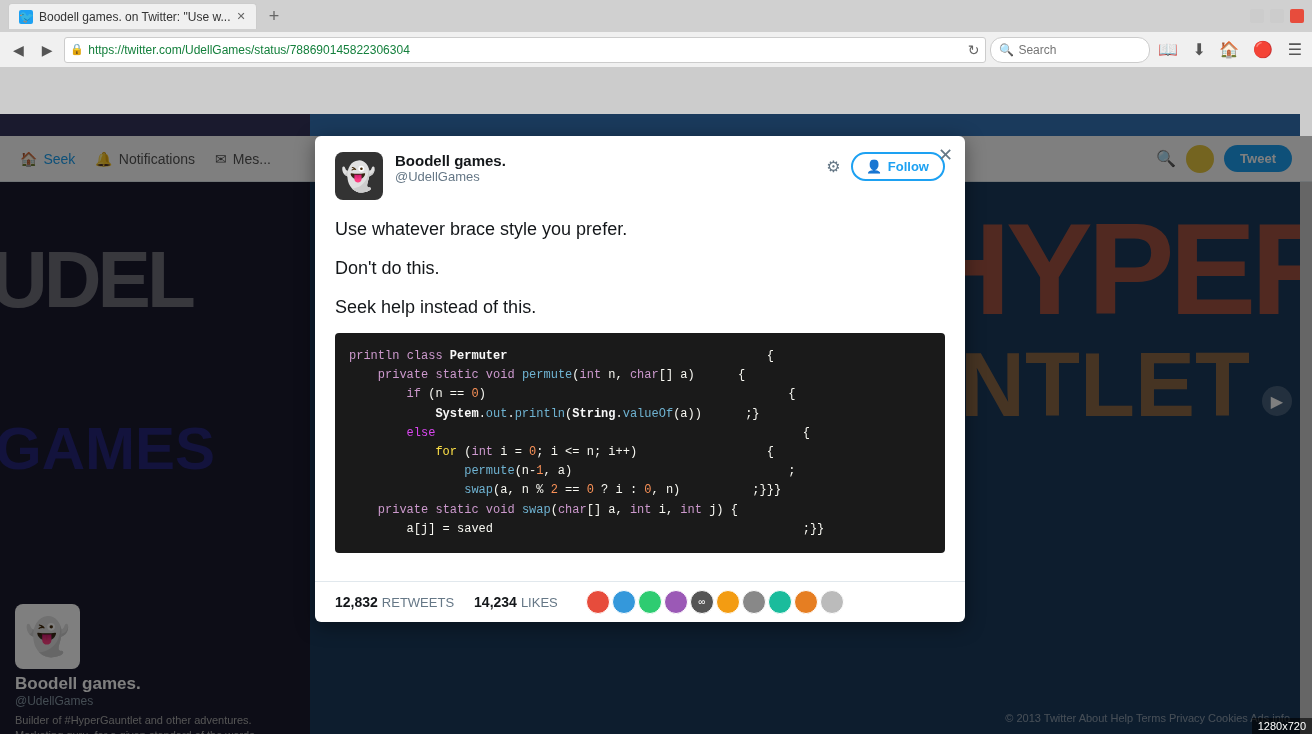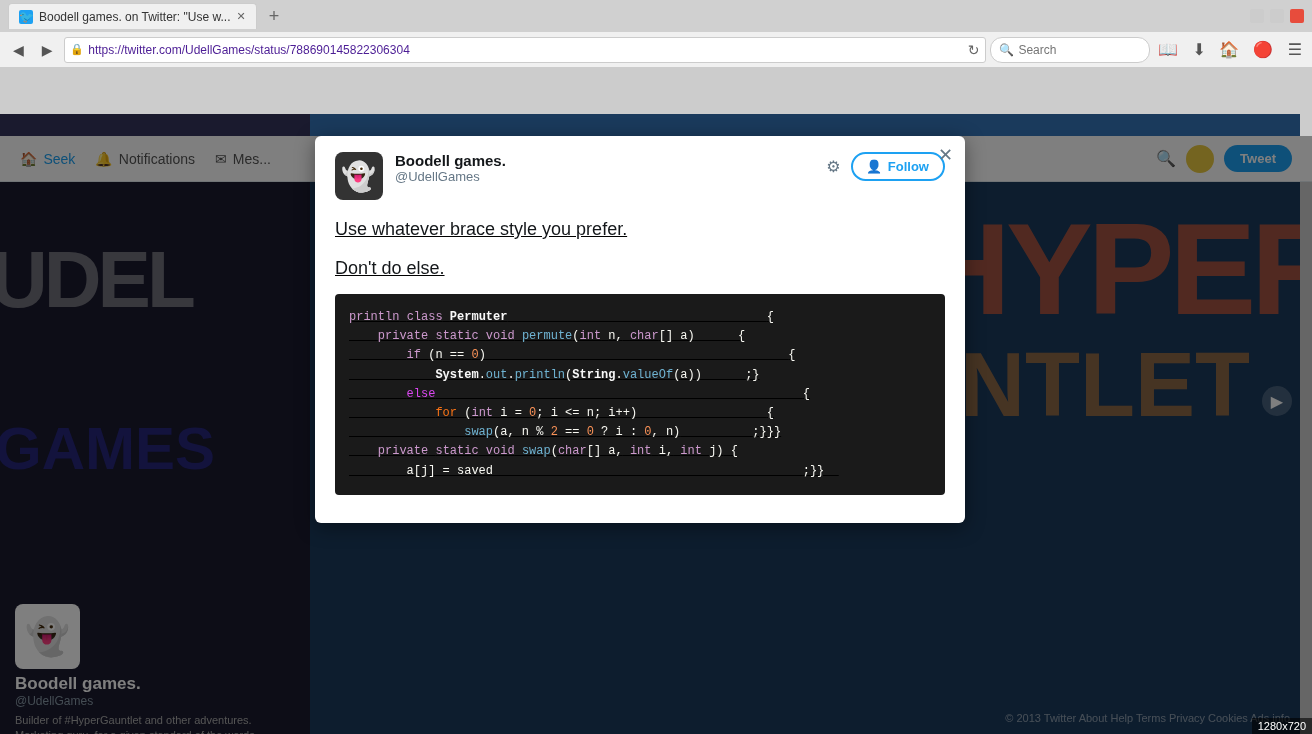--- a/index.html
+++ b/index.html
@@ -27,21 +27,21 @@
     .win-close { background: #e74c3c; }
 
     .nav-bar {
       display: flex; align-items: center; background: #f0f0f0; height: 36px; padding: 0 6px; gap: 4px; border-bottom: 1px solid #ccc;
     }
     .nav-btn { background: none; border: 1px solid transparent; border-radius: 3px; padding: 4px 6px; cursor: pointer; color: #555; font-size: 14px; }
     .address-bar {
       flex: 1; display: flex; align-items: center; background: white; border: 1px solid #ccc; border-radius: 3px; padding: 2px 6px; height: 26px; gap: 4px;
     }
     .address-bar-lock { color: #5cb85c; font-size: 11px; }
-    .address-text { font-size: 12px; color: #4c1d95; flex: 1; }
+    .address-text { font-size: 12px; color: #15803d; flex: 1; }
     .reload-btn { background: none; border: none; cursor: pointer; color: #666; font-size: 14px; }
     .search-bar {
       display: flex; align-items: center; background: white; border: 1px solid #ccc; border-radius: 12px; padding: 2px 8px; height: 26px; width: 160px;
     }
     .search-icon { color: #666; font-size: 12px; margin-right: 4px; }
     .search-input { border: none; outline: none; font-size: 12px; color: #333; background: transparent; width: 100%; }
     .nav-icons { display: flex; gap: 6px; align-items: center; }
     .nav-icon-btn { background: none; border: none; cursor: pointer; color: #555; font-size: 16px; padding: 2px 4px; }
 
     
@@ -114,41 +114,40 @@
     .tweet-actions { display: flex; align-items: center; gap: 10px; margin-left: auto; }
     .gear-btn { background: none; border: none; cursor: pointer; color: #657786; font-size: 16px; }
     .follow-btn {
       background: none; border: 2px solid #1da1f2; color: #1da1f2; border-radius: 20px;
       padding: 5px 14px; font-size: 13px; font-weight: bold; cursor: pointer; display: flex; align-items: center; gap: 5px;
     }
 
     
     .tweet-content {
       padding: 16px 20px;
-      text-decoration: underline;
     }
     .tweet-line {
       font-size: 18px; color: #14171a; line-height: 1.5; margin-bottom: 12px;
     }
 
     
     .code-block {
       background: #1a1a1a; border-radius: 4px; margin: 12px 0; padding: 14px; font-family: 'Courier New', monospace; font-size: 12px; line-height: 1.6; overflow: hidden;
     }
     .code-line { display: block; white-space: pre; }
     .kw-public { color: #cc99cd; }
     .kw-class { color: #cc99cd; }
     .kw-private { color: #cc99cd; }
     .kw-static { color: #cc99cd; }
     .kw-void { color: #cc99cd; }
     .kw-int { color: #cc99cd; }
     .kw-char { color: #cc99cd; }
     .kw-if { color: #cc99cd; }
     .kw-else { color: #d946ef; }
-    .kw-for { color: #f97316; }
+    .kw-for { color: #fde047; }
     .method { color: #6fb3d2; }
     .class-name { color: #f8f8f8; font-weight: bold; }
     .num { color: #f99157; }
     .plain { color: #f8f8f2; }
     .paren { color: #f8f8f2; }
 
     
     .tweet-stats {
       display: flex; align-items: center; padding: 8px 20px; border-top: 1px solid #e1e8ed; gap: 20px;
     }
@@ -278,31 +277,55 @@
         <button class="gear-btn">⚙</button>
         <button class="follow-btn">
           <span>👤</span>
           <span>Follow</span>
         </button>
       </div>
     </div>
 
     <div class="tweet-content">
       <div class="tweet-line">Use whatever brace style you prefer.</div>
-      <div class="tweet-line">Don't do else.</div>
+      <div class="tweet-line">Don't do this.</div>
+      <div class="tweet-line">Seek help instead of this.</div>
 
       <div class="code-block">
         <span class="code-line"><span class="kw-public">println</span> <span class="kw-class">class</span> <span class="class-name">Permuter</span>                                    <span style="color:#f8f8f2;">{</span></span>
         <span class="code-line">    <span class="kw-private">private</span> <span class="kw-static">static</span> <span class="kw-void">void</span> <span class="method">permute</span><span class="paren">(</span><span class="kw-int">int</span> <span class="plain">n,</span> <span class="kw-char">char</span><span class="plain">[] a)</span>      <span style="color:#f8f8f2;">{</span></span>
         <span class="code-line">        <span class="kw-if">if</span> <span class="paren">(</span><span class="plain">n == </span><span class="num">0</span><span class="paren">)</span>                                          <span style="color:#f8f8f2;">{</span></span>
         <span class="code-line">            <span class="class-name">System</span><span class="plain">.</span><span class="method">out</span><span class="plain">.</span><span class="method">println</span><span class="paren">(</span><span class="class-name">String</span><span class="plain">.</span><span class="method">valueOf</span><span class="paren">(</span><span class="plain">a</span><span class="paren">))</span>      <span style="color:#f8f8f2;">;}</span></span>
         <span class="code-line">        <span class="kw-else">else</span>                                                   <span style="color:#f8f8f2;">{</span></span>
         <span class="code-line">            <span class="kw-for">for</span> <span class="paren">(</span><span class="kw-int">int</span> <span class="plain">i = </span><span class="num">0</span><span class="plain">; i &lt;= n; i++)</span>                  <span style="color:#f8f8f2;">{</span></span>
+        <span class="code-line">                <span class="method">permute</span><span class="paren">(</span><span class="plain">n-</span><span class="num">1</span><span class="plain">, a)</span>                              <span style="color:#f8f8f2;">;</span></span>
         <span class="code-line">                <span class="method">swap</span><span class="paren">(</span><span class="plain">a, n % </span><span class="num">2</span><span class="plain"> == </span><span class="num">0</span><span class="plain"> ? i : </span><span class="num">0</span><span class="plain">, n)</span>          <span style="color:#f8f8f2;">;}}}</span></span>
         <span class="code-line">    <span class="kw-private">private</span> <span class="kw-static">static</span> <span class="kw-void">void</span> <span class="method">swap</span><span class="paren">(</span><span class="kw-char">char</span><span class="plain">[] a,</span> <span class="kw-int">int</span> <span class="plain">i,</span> <span class="kw-int">int</span> <span class="plain">j)</span> <span style="color:#f8f8f2;">{</span></span>
         <span class="code-line">        <span class="plain">a[j] = saved</span>                                           <span style="color:#f8f8f2;">;}}  </span></span>
       </div>
     </div>
 
+    <div class="tweet-stats">
+      <div class="stat-group">
+        <span class="stat-number">12,832</span>
+        <span class="stat-label">RETWEETS</span>
+      </div>
+      <div class="stat-group">
+        <span class="stat-number">14,234</span>
+        <span class="stat-label">LIKES</span>
+      </div>
+      <div class="stat-avatars">
+        <div class="stat-avatar sa1"></div>
+        <div class="stat-avatar sa2"></div>
+        <div class="stat-avatar sa3"></div>
+        <div class="stat-avatar sa4"></div>
+        <div class="stat-avatar" style="background:#555;font-size:10px;display:flex;align-items:center;justify-content:center;color:white;">∞</div>
+        <div class="stat-avatar sa5"></div>
+        <div class="stat-avatar" style="background:#888;"></div>
+        <div class="stat-avatar sa6"></div>
+        <div class="stat-avatar sa7"></div>
+        <div class="stat-avatar" style="background:#bbb;"></div>
+      </div>
+    </div>
   </div>
 </div>
 
 <div class="resolution-badge">1280x720</div>
 
 </body></html>

